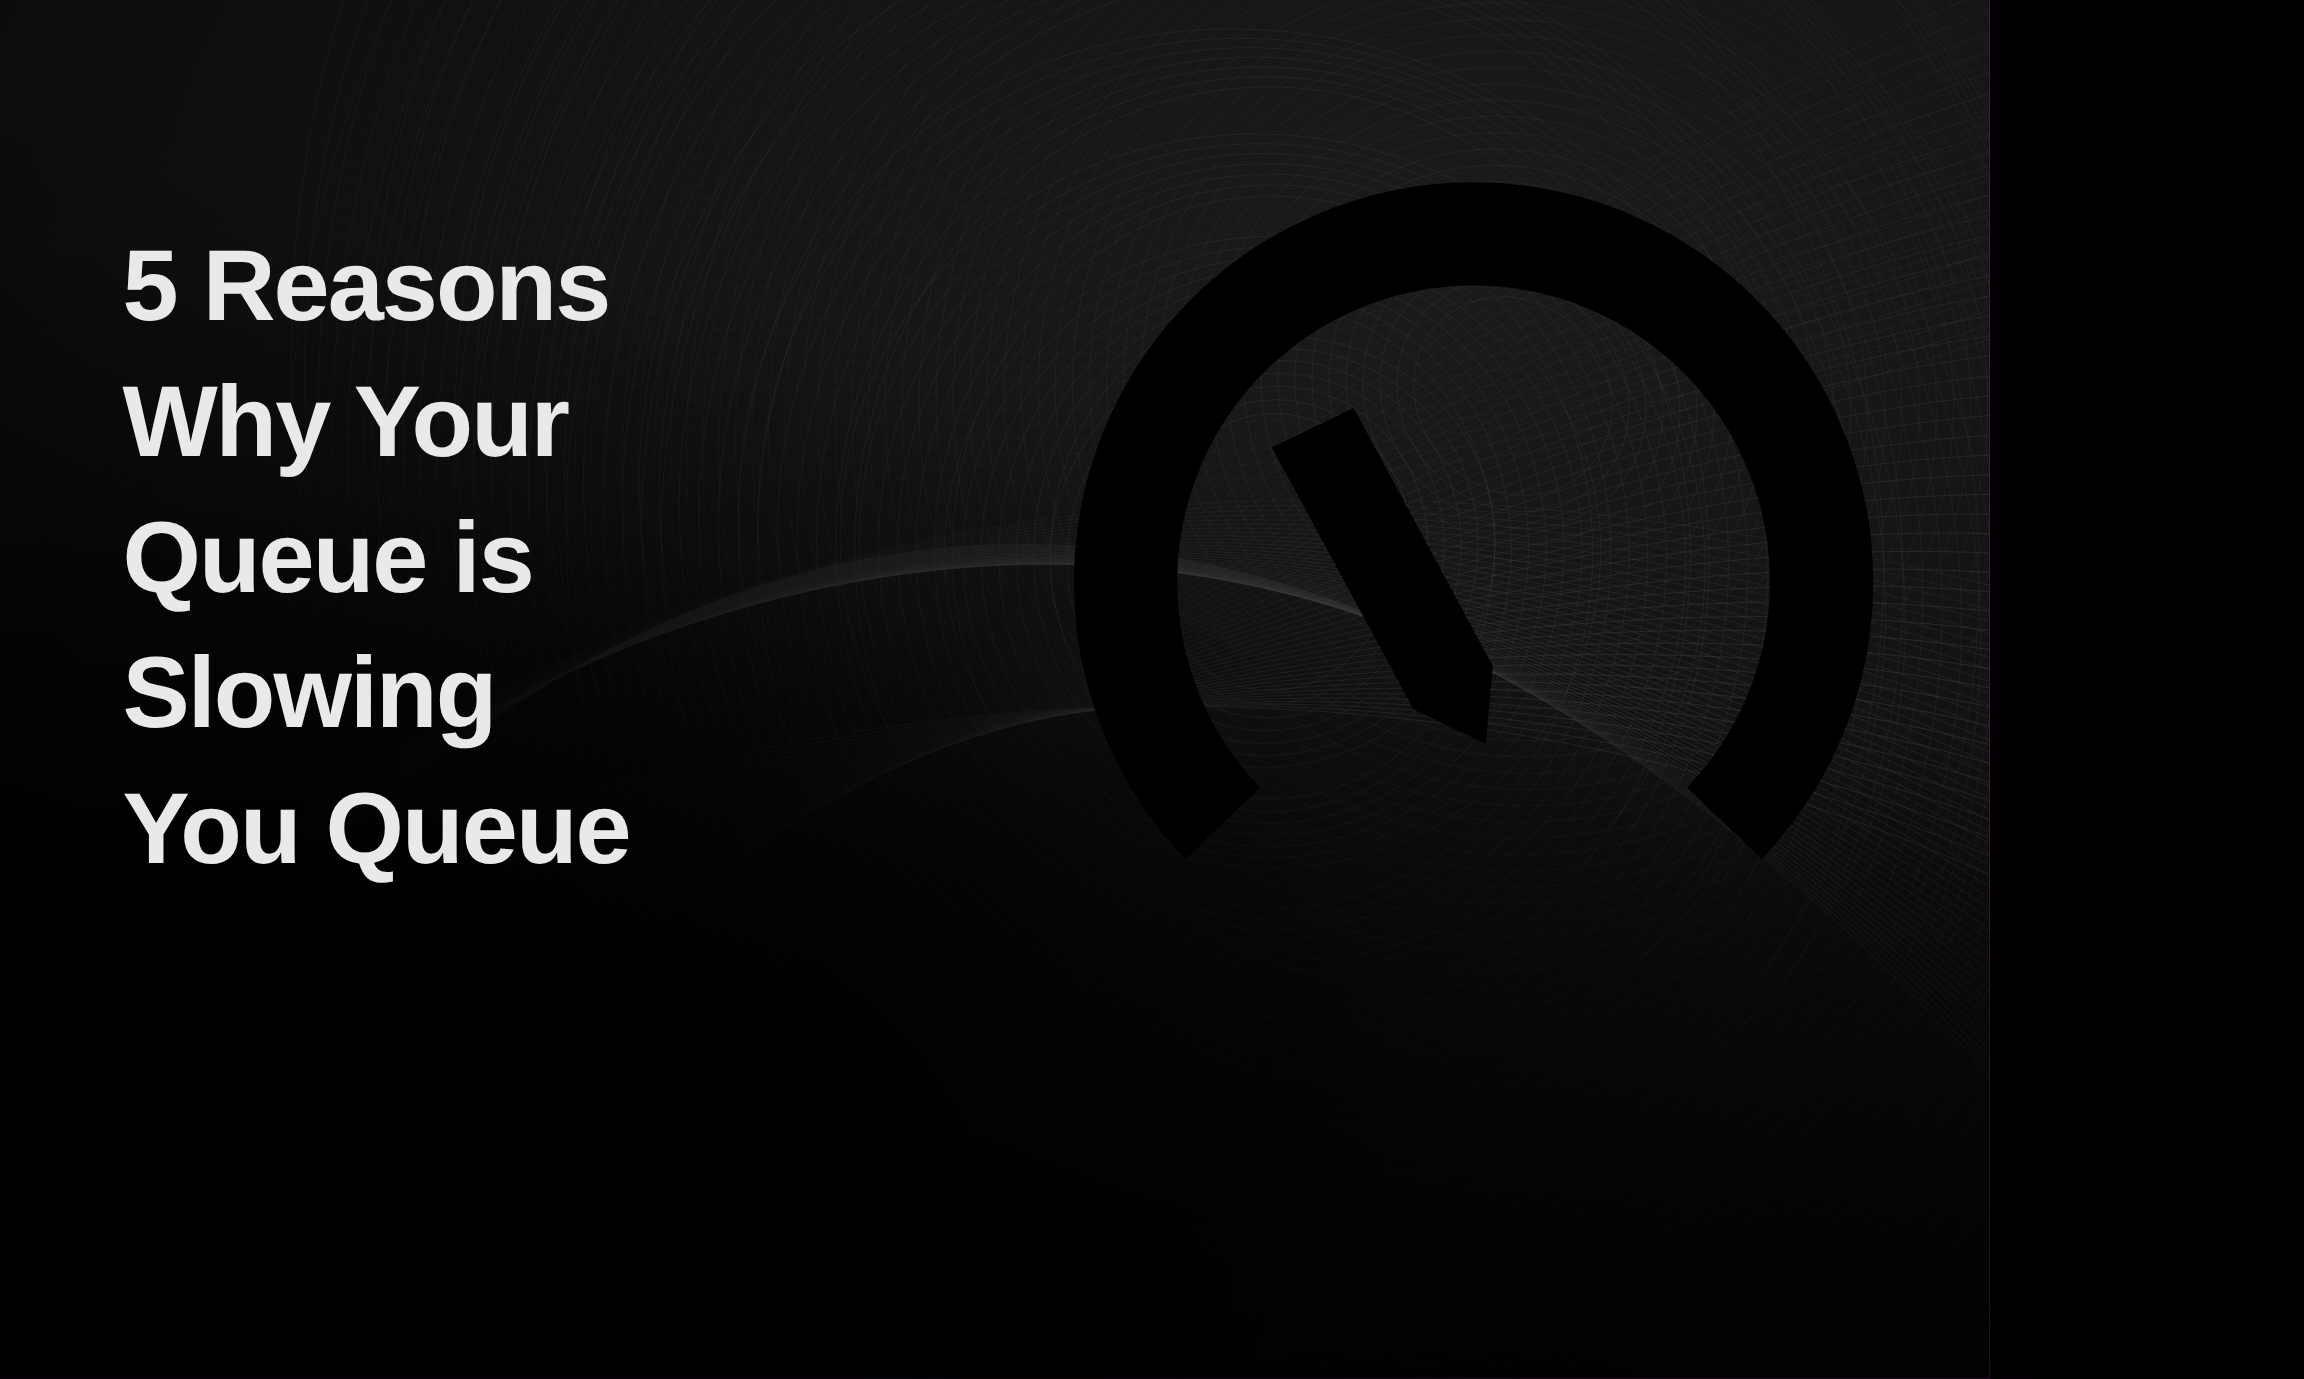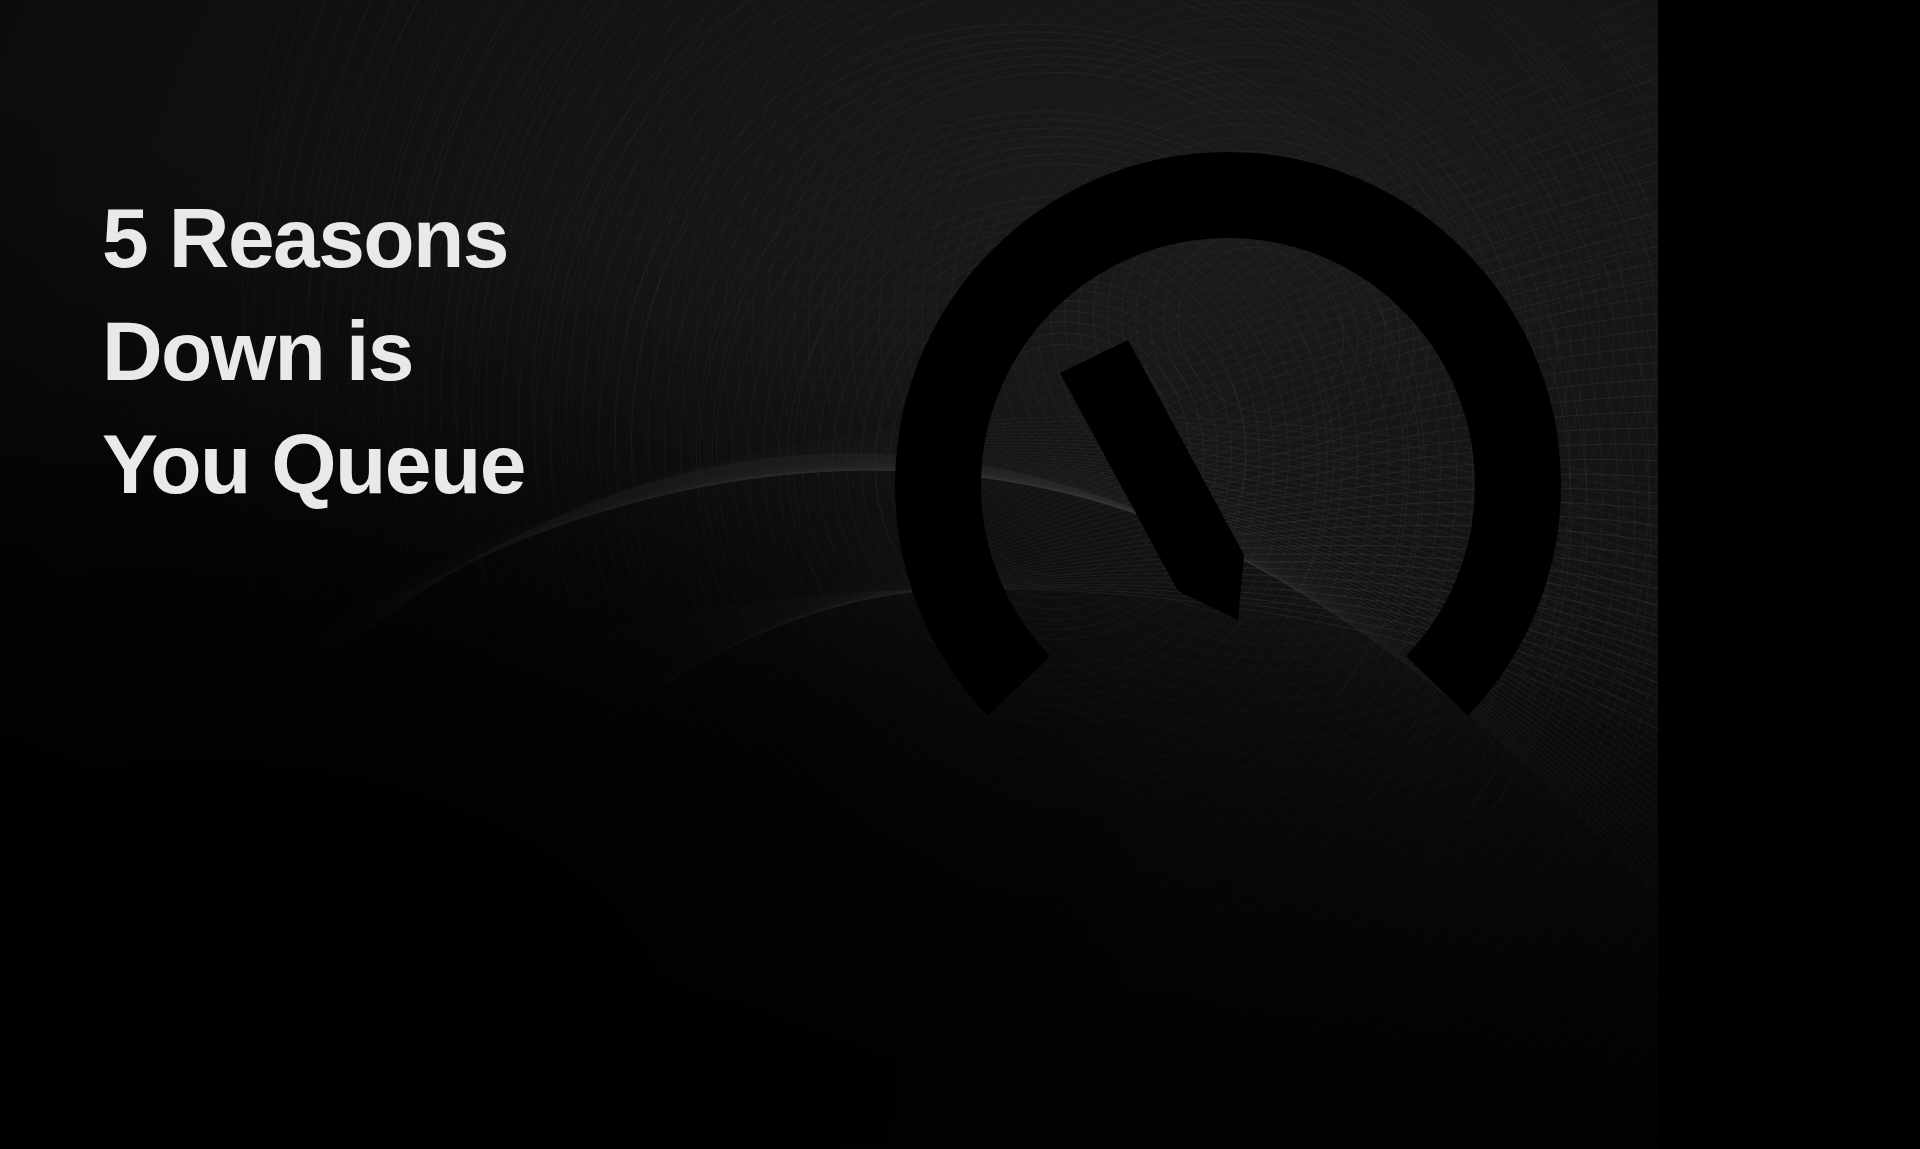--- a/index.html
+++ b/index.html
@@ -352,17 +352,19 @@
       <path d="M 191 536
                A 290 290 0 1 1 609 536" fill="none" stroke="#000000" stroke-width="86" stroke-linecap="butt"></path>
 
       <polygon points="232,223 300,190 416,405 350,441" fill="#000000"></polygon>
       <polygon points="350,441 416,405 410,470" fill="#000000"></polygon>
     </svg>
   </div>
 
   <div class="headline">
     <span class="line">5 Reasons</span>
-    <span class="line">Down is</span>
+    <span class="line">Why Your</span>
+    <span class="line">Queue is</span>
+    <span class="line">Slowing</span>
     <span class="line">You Queue</span>
   </div>
 
 </div>
 
 </body></html>

